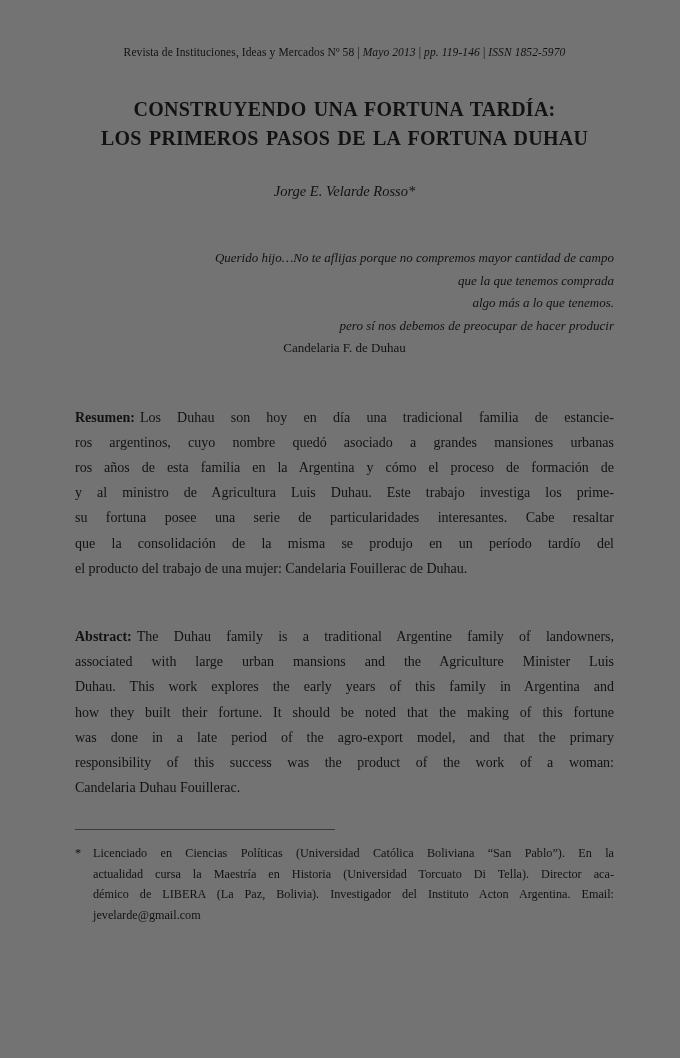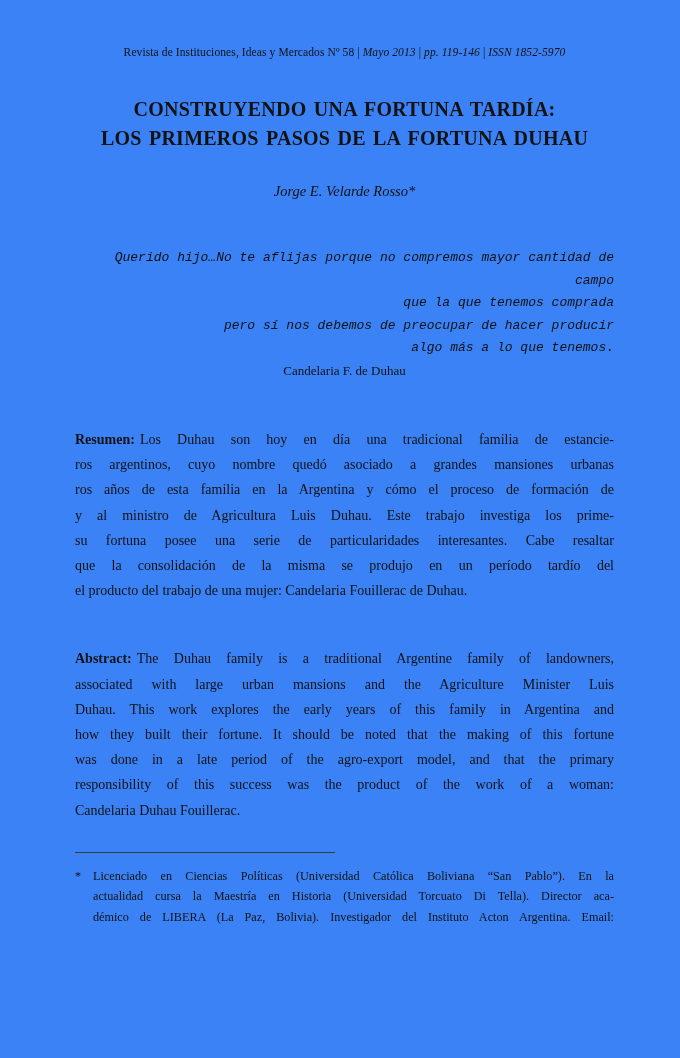--- a/index.html
+++ b/index.html
@@ -1,38 +1,38 @@
 <!DOCTYPE html>
 <html><head>
 <meta charset="utf-8">
 <style>
   * { margin:0; padding:0; box-sizing:border-box; }
   html,body { background:#ffffff; }
   .page {
-    width:680px; height:1058px; background:#3b82f6; color:#121212;
+    width:680px; height:1058px; background:#737373; color:#121212;
     font-family:"Liberation Serif", serif; position:relative; overflow:hidden;
   }
   .content { padding:45px 66px 0 75px; } 
 
   .jheader {
     font-size:11.5px; line-height:14px; text-align:center;
     white-space:nowrap; letter-spacing:0.1px;
   }
   .jheader .it { font-style:italic; }
   .jheader .sep { padding:0 3px; }
 
   .title {
     margin-top:36px; text-align:center; font-weight:bold;
     font-size:20px; line-height:29px; letter-spacing:0.25px; word-spacing:2px;
   }
 
   .author { margin-top:28px; text-align:center; font-style:italic; font-size:14.5px; line-height:20px; }
 
   .epigraph { margin-top:46px; font-size:13px; line-height:22.5px; }
-  .epigraph .eline { text-align:right; font-style:italic;font-family:Liberation Mono, monospace; }
+  .epigraph .eline { text-align:right; font-style:italic; }
   .epigraph .attr  { text-align:center; font-style:normal; }
 
   .para { font-size:14px; line-height:25.2px; }
   .resumen  { margin-top:45px; }
   .abstract { margin-top:43px; }
   .bline { text-align:justify; }
   .bline.just { text-align-last:justify; -moz-text-align-last:justify; }
   .lead { font-weight:bold; margin-right:5px; }
 
   .footnote { margin-top:29px; }
@@ -57,22 +57,22 @@
       <div>LOS PRIMEROS PASOS DE LA FORTUNA DUHAU</div>
     </div>
 
     <div class="author">
       <span>Jorge E. Velarde Rosso</span><span>*</span>
     </div>
 
     <div class="epigraph">
       <div class="eline">Querido hijo…No te aflijas porque no compremos mayor cantidad de campo</div>
       <div class="eline">que la que tenemos comprada</div>
+      <div class="eline">algo más a lo que tenemos.</div>
       <div class="eline">pero sí nos debemos de preocupar de hacer producir</div>
-      <div class="eline">algo más a lo que tenemos.</div>
       <div class="attr">Candelaria F. de Duhau</div>
     </div>
 
     <div class="para resumen">
       <div class="bline just">
         <b class="lead">Resumen:</b><span>Los Duhau son hoy en día una tradicional familia de estancie-</span>
       </div>
       <div class="bline just">ros argentinos, cuyo nombre quedó asociado a grandes mansiones urbanas</div>
       <div class="bline just">ros años de esta familia en la Argentina y cómo el proceso de formación de</div>
       <div class="bline just">y al ministro de Agricultura Luis Duhau. Este trabajo investiga los prime-</div>
@@ -93,17 +93,18 @@
       <div class="bline">Candelaria Duhau Fouillerac.</div>
     </div>
 
     <div class="footnote">
       <div class="fn-rule"></div>
       <div class="fn-body">
         <span class="fn-mark">*</span>
         <div class="fn-line just">Licenciado en Ciencias Políticas (Universidad Católica Boliviana “San Pablo”). En la</div>
         <div class="fn-line just">actualidad cursa la Maestría en Historia (Universidad Torcuato Di Tella). Director aca-</div>
         <div class="fn-line just">démico de LIBERA (La Paz, Bolivia). Investigador del Instituto Acton Argentina. Email:</div>
+        <div class="fn-line">jevelarde@gmail.com</div>
       </div>
     </div>
 
   </div>
 </div>
 
 </body></html>

